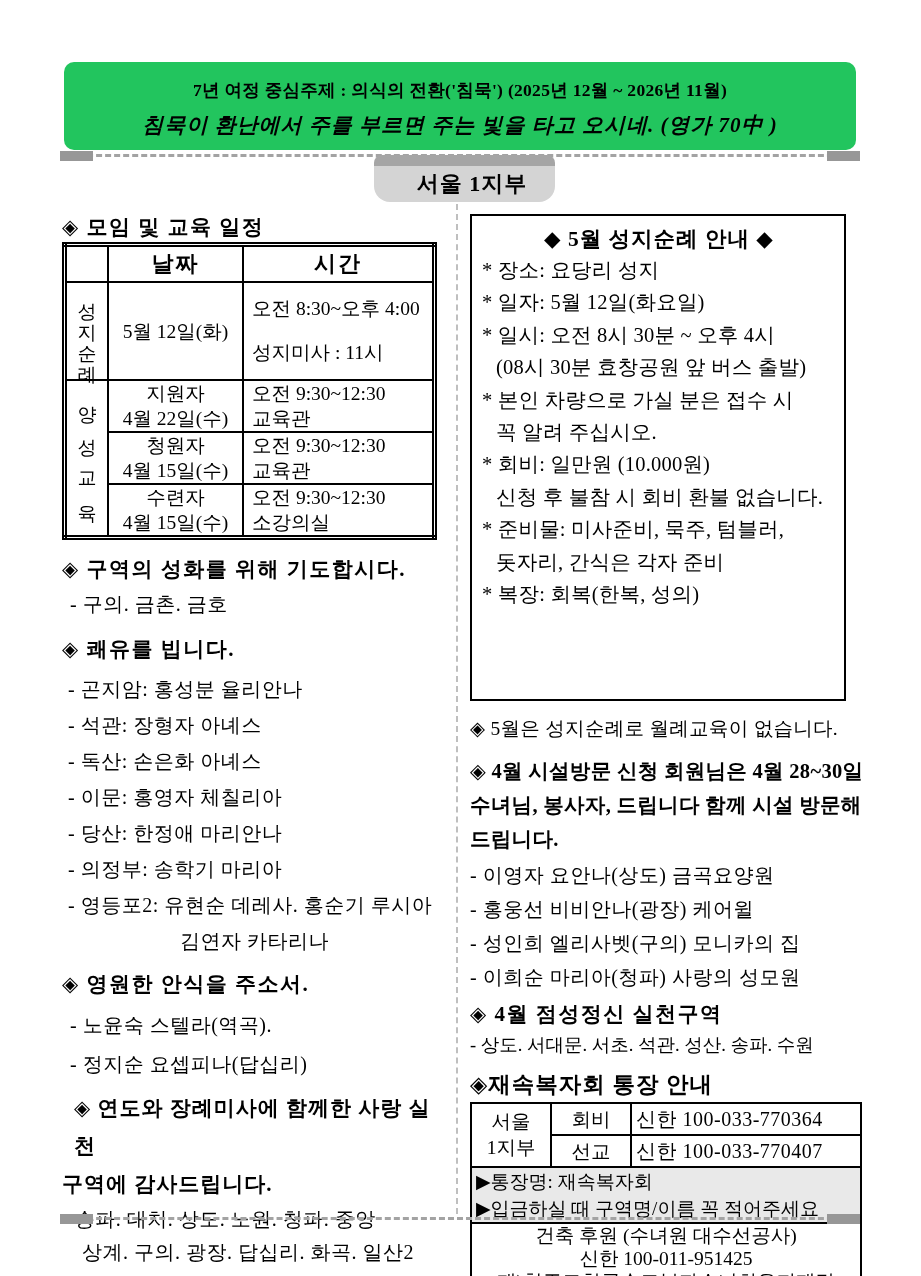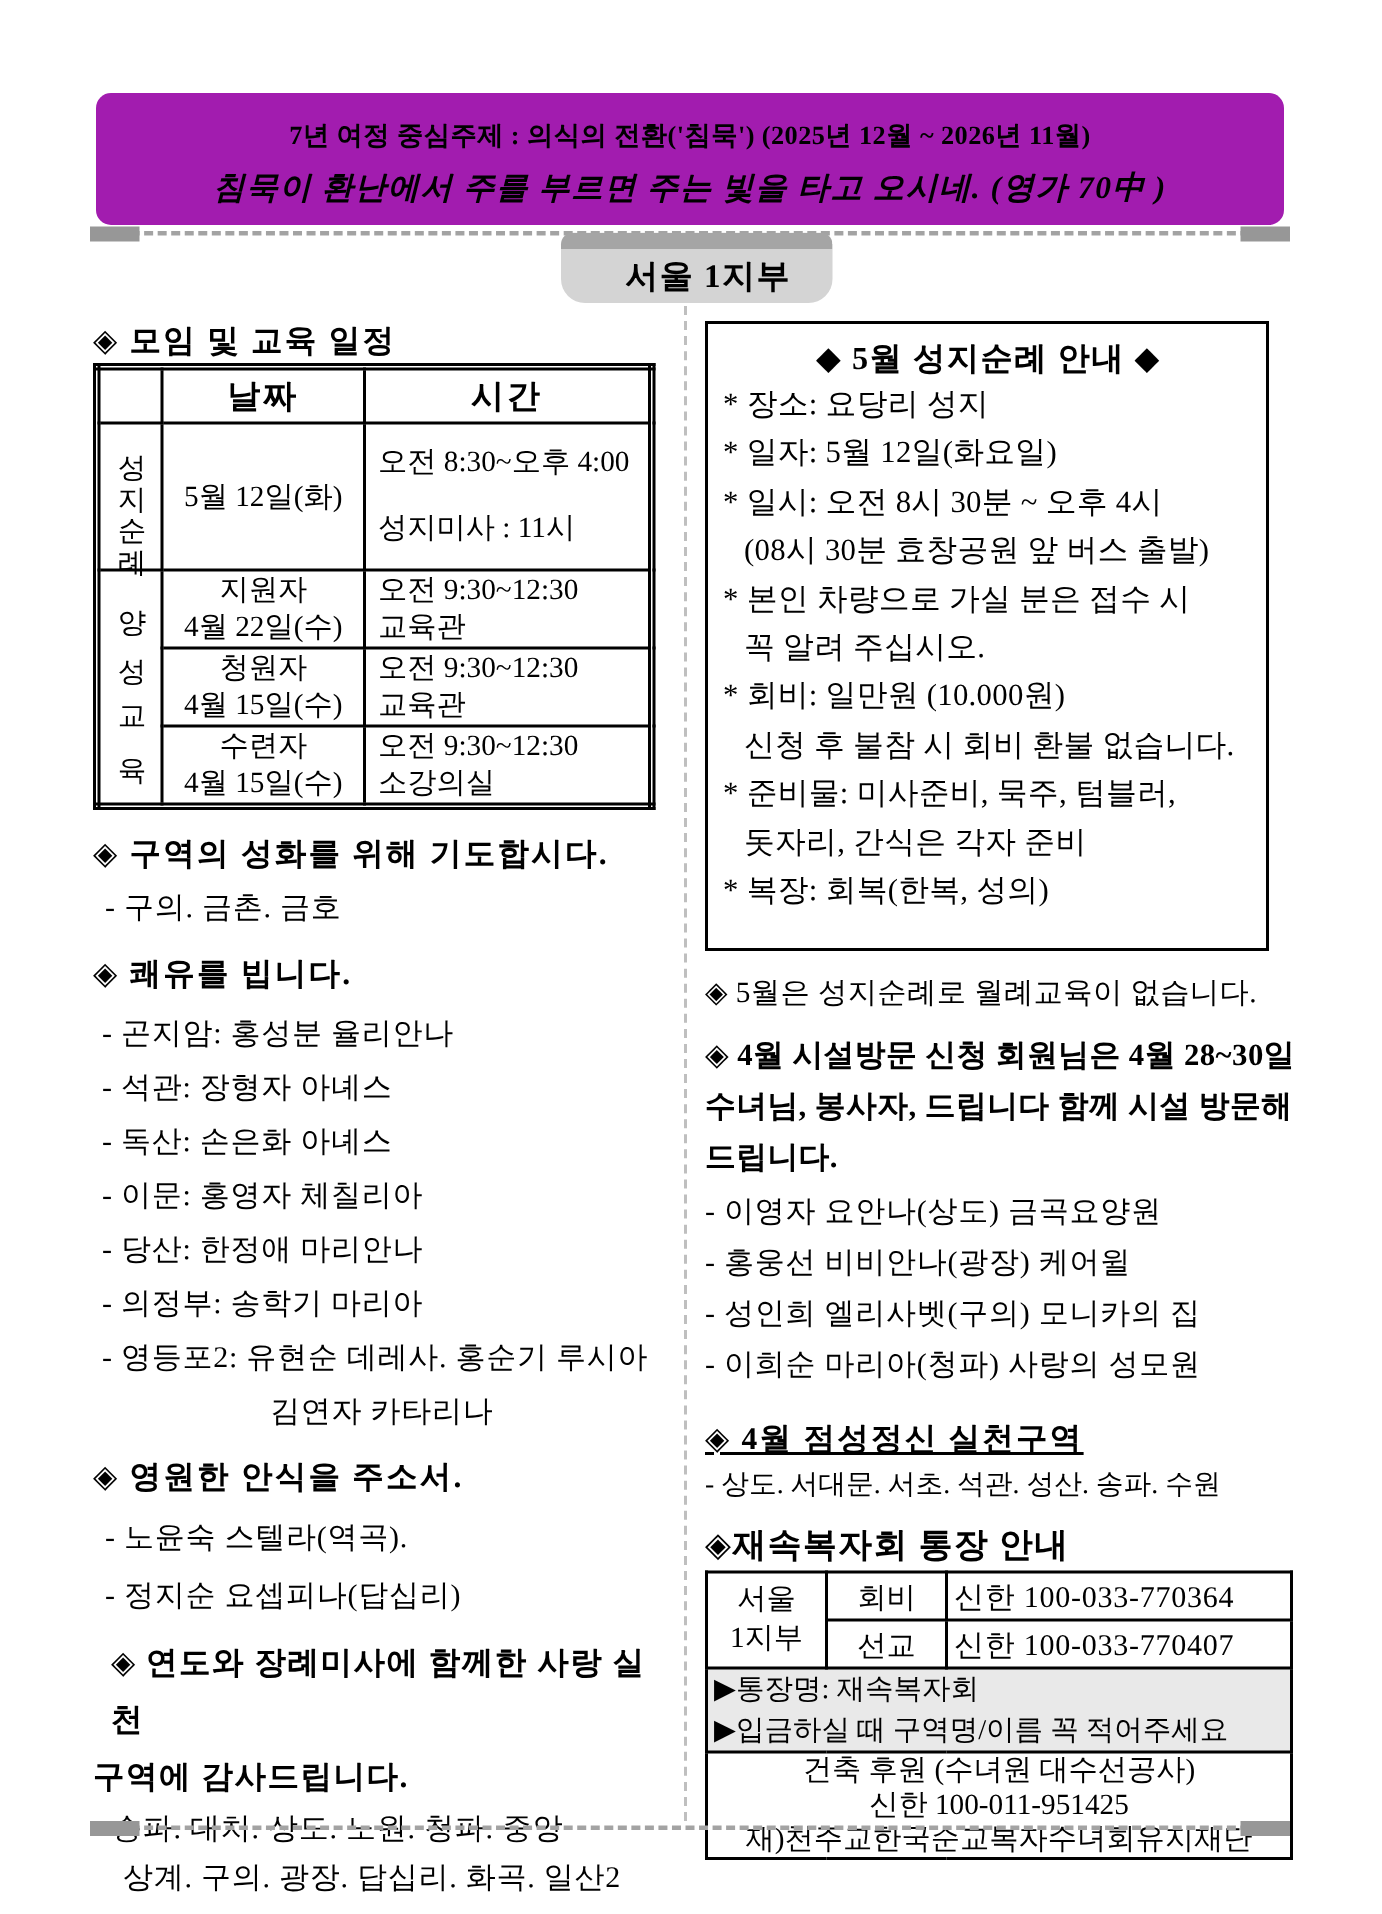--- a/index.html
+++ b/index.html
@@ -4,21 +4,21 @@
 <style>
   html,body { margin:0; padding:0; background:#fff; }
   .page {
     position:relative; width:921px; height:1276px; background:#ffffff;
     font-family:"Liberation Serif","DejaVu Serif",serif; color:#000;
     overflow:hidden;
   }
   
   .header-box {
     position:absolute; left:64px; top:62px; width:792px; height:88px;
-    background:#a21caf; border-radius:10px; text-align:center;
+    background:#22c55e; border-radius:10px; text-align:center;
   }
   .header-line1 { padding-top:16px; font-size:17.5px; font-weight:bold; letter-spacing:0.3px; }
   .header-line2 { padding-top:9px; font-size:21px; font-weight:bold; font-style:italic; letter-spacing:1px; }
   
   .hr-dash { position:absolute; left:60px; width:800px; height:0; border-top:3px dashed #a3a3a3; }
   .hr-top { top:154px; } .hr-bottom { top:1217px; }
   .dash-cap { position:absolute; width:33px; height:10px; background:#979797; }
   .cap-tl { left:60px; top:151px; } .cap-tr { left:827px; top:151px; }
   .cap-bl { left:60px; top:1214px; } .cap-br { left:827px; top:1214px; }
   
@@ -64,31 +64,31 @@
   .ind-deep { padding-left:118px !important; }
   .rest-title { margin-top:12px; }
   .rest-list { margin-top:9px; }
   .rest-list .list-item { line-height:39px; padding-left:8px; }
   .thanks-title { margin-top:5px; line-height:38px; letter-spacing:1px; }
   .thanks-t1 { padding-left:12px; }
   .thanks-list .list-item { line-height:33px; }
   .thanks-ind { padding-left:20px; }
   
   .pilgrim-box {
-    margin-top:4px; box-sizing:border-box; width:376px; height:420px;
+    margin-top:4px; box-sizing:border-box; width:376px; height:487px;
     border:2px solid #000; padding:8px 8px 0 10px;
   }
   .pilgrim-title { text-align:center; font-weight:bold; font-size:21.5px; letter-spacing:1px; line-height:30px; }
   .p-line { font-size:20.5px; line-height:32.4px; letter-spacing:0.2px; white-space:nowrap; }
   .ind1 { padding-left:14px; } .ind2 { padding-left:32px; }
   .no-edu { margin-top:14px; font-size:19.5px; letter-spacing:0.3px; white-space:nowrap; }
   .facility-title { margin-top:12px; font-weight:bold; font-size:20.5px; line-height:34px; letter-spacing:0.3px; white-space:nowrap; }
   .facility-list { margin-top:2px; }
   .facility-list .list-item { line-height:34px; }
-  .practice-title { margin-top:12px; line-height:32px; padding-top:4px;text-decoration:underline; }
+  .practice-title { margin-top:0; line-height:32px; padding-top:4px; }
   .practice-item { margin-top:2px; font-size:18.5px; line-height:26px; white-space:nowrap; }
   .account-title { margin-top:12px; font-weight:bold; font-size:22.5px; letter-spacing:1px; line-height:30px; }
   .account-table {
     margin-top:2px; border-collapse:collapse; border:2px solid #000; width:376px;
     table-layout:fixed; font-size:20px;padding-left:44px;
   }
   .account-table td { border:2px solid #000; padding:0 4px; }
   .acc-c1 { width:70px; } .acc-c2 { width:70px; } .acc-c3 { width:220px; }
   .acc-branch { text-align:center; line-height:26px; font-size:19.5px; }
   .acc-type { text-align:center; height:30px; font-size:19.5px; }

